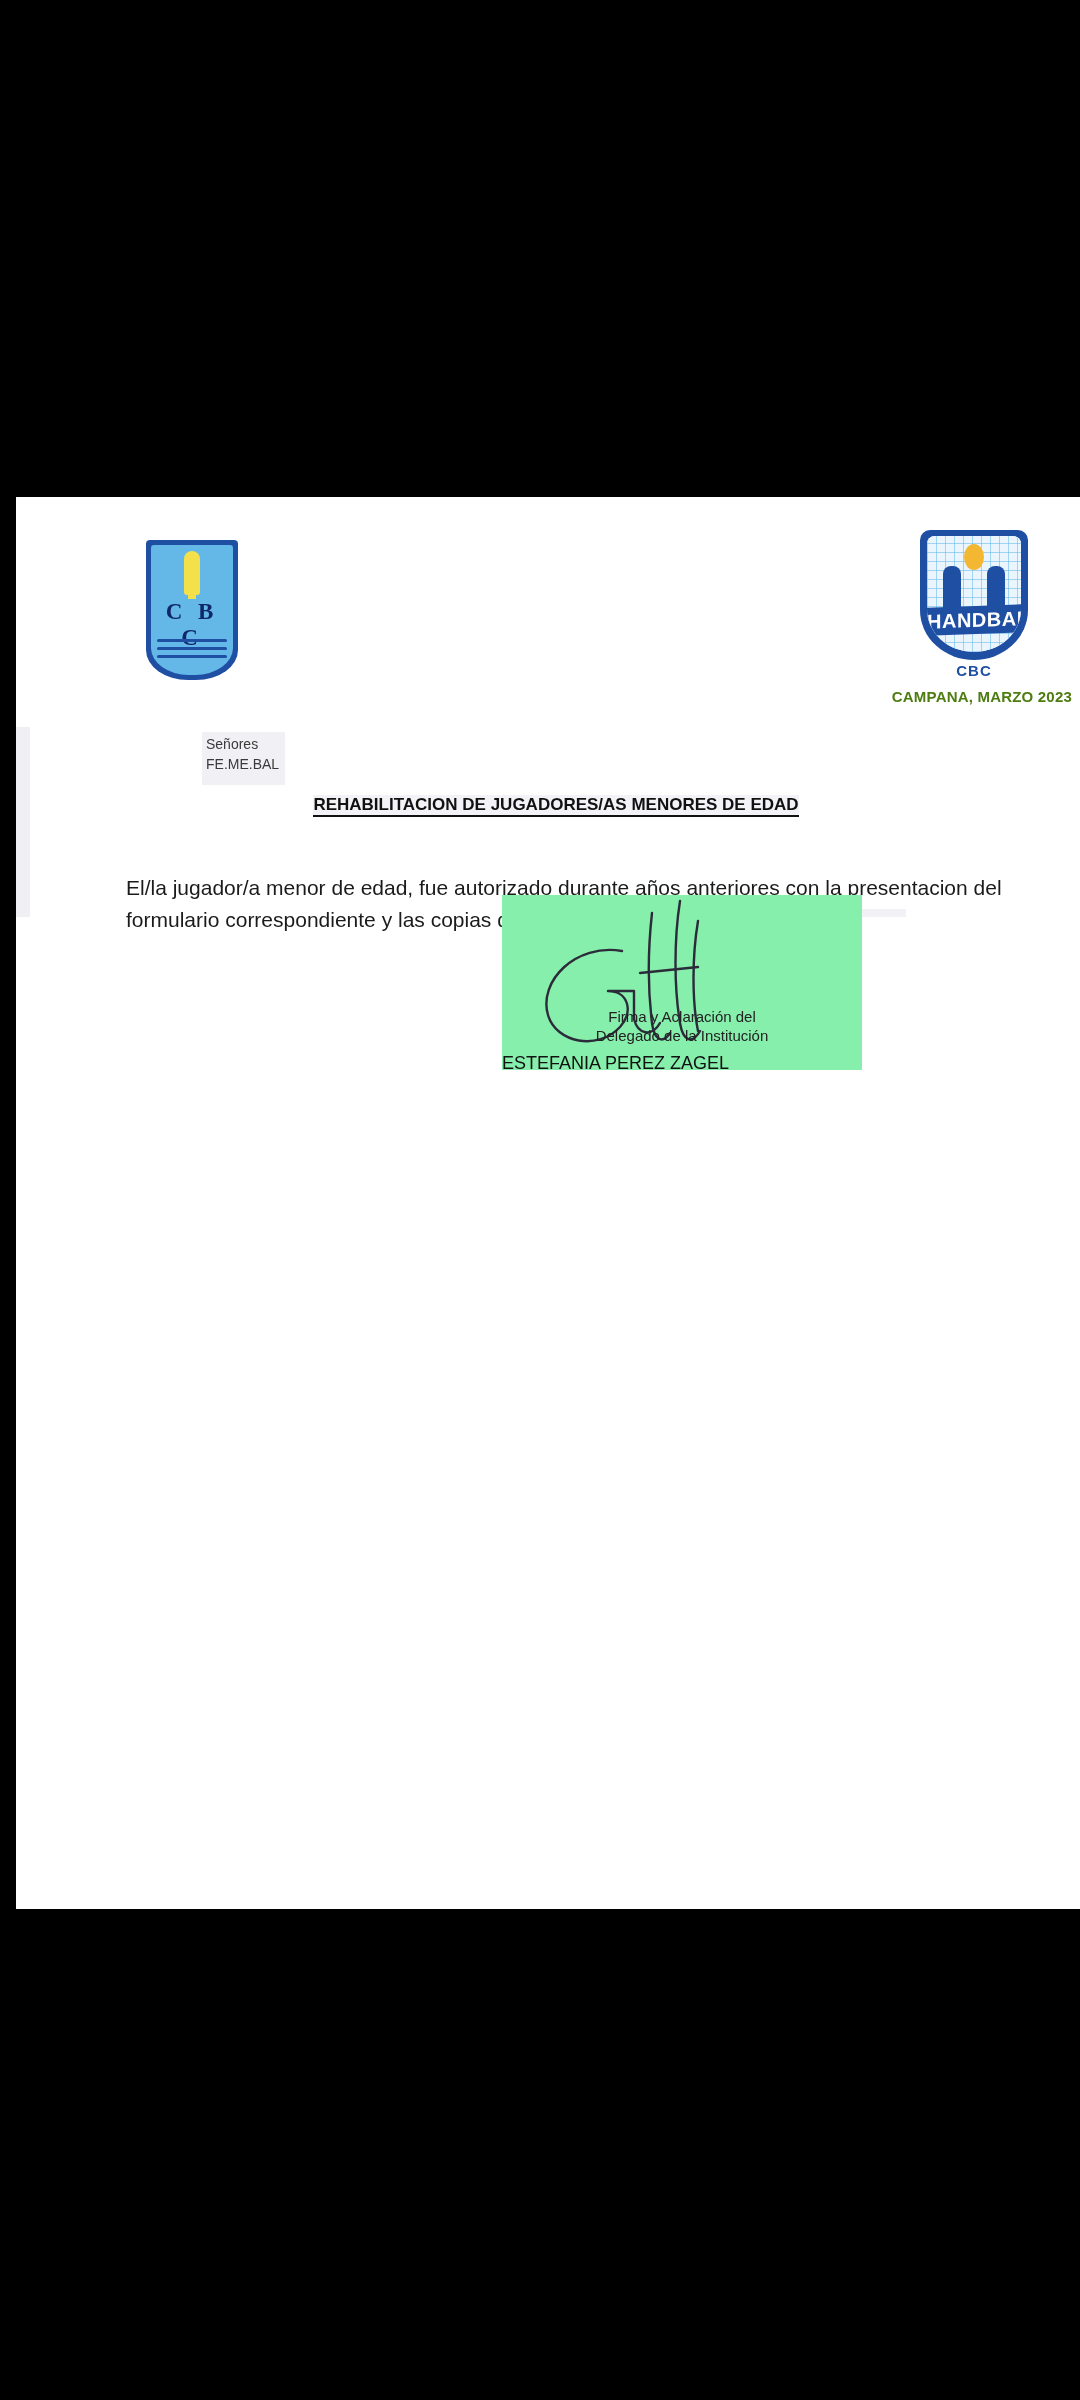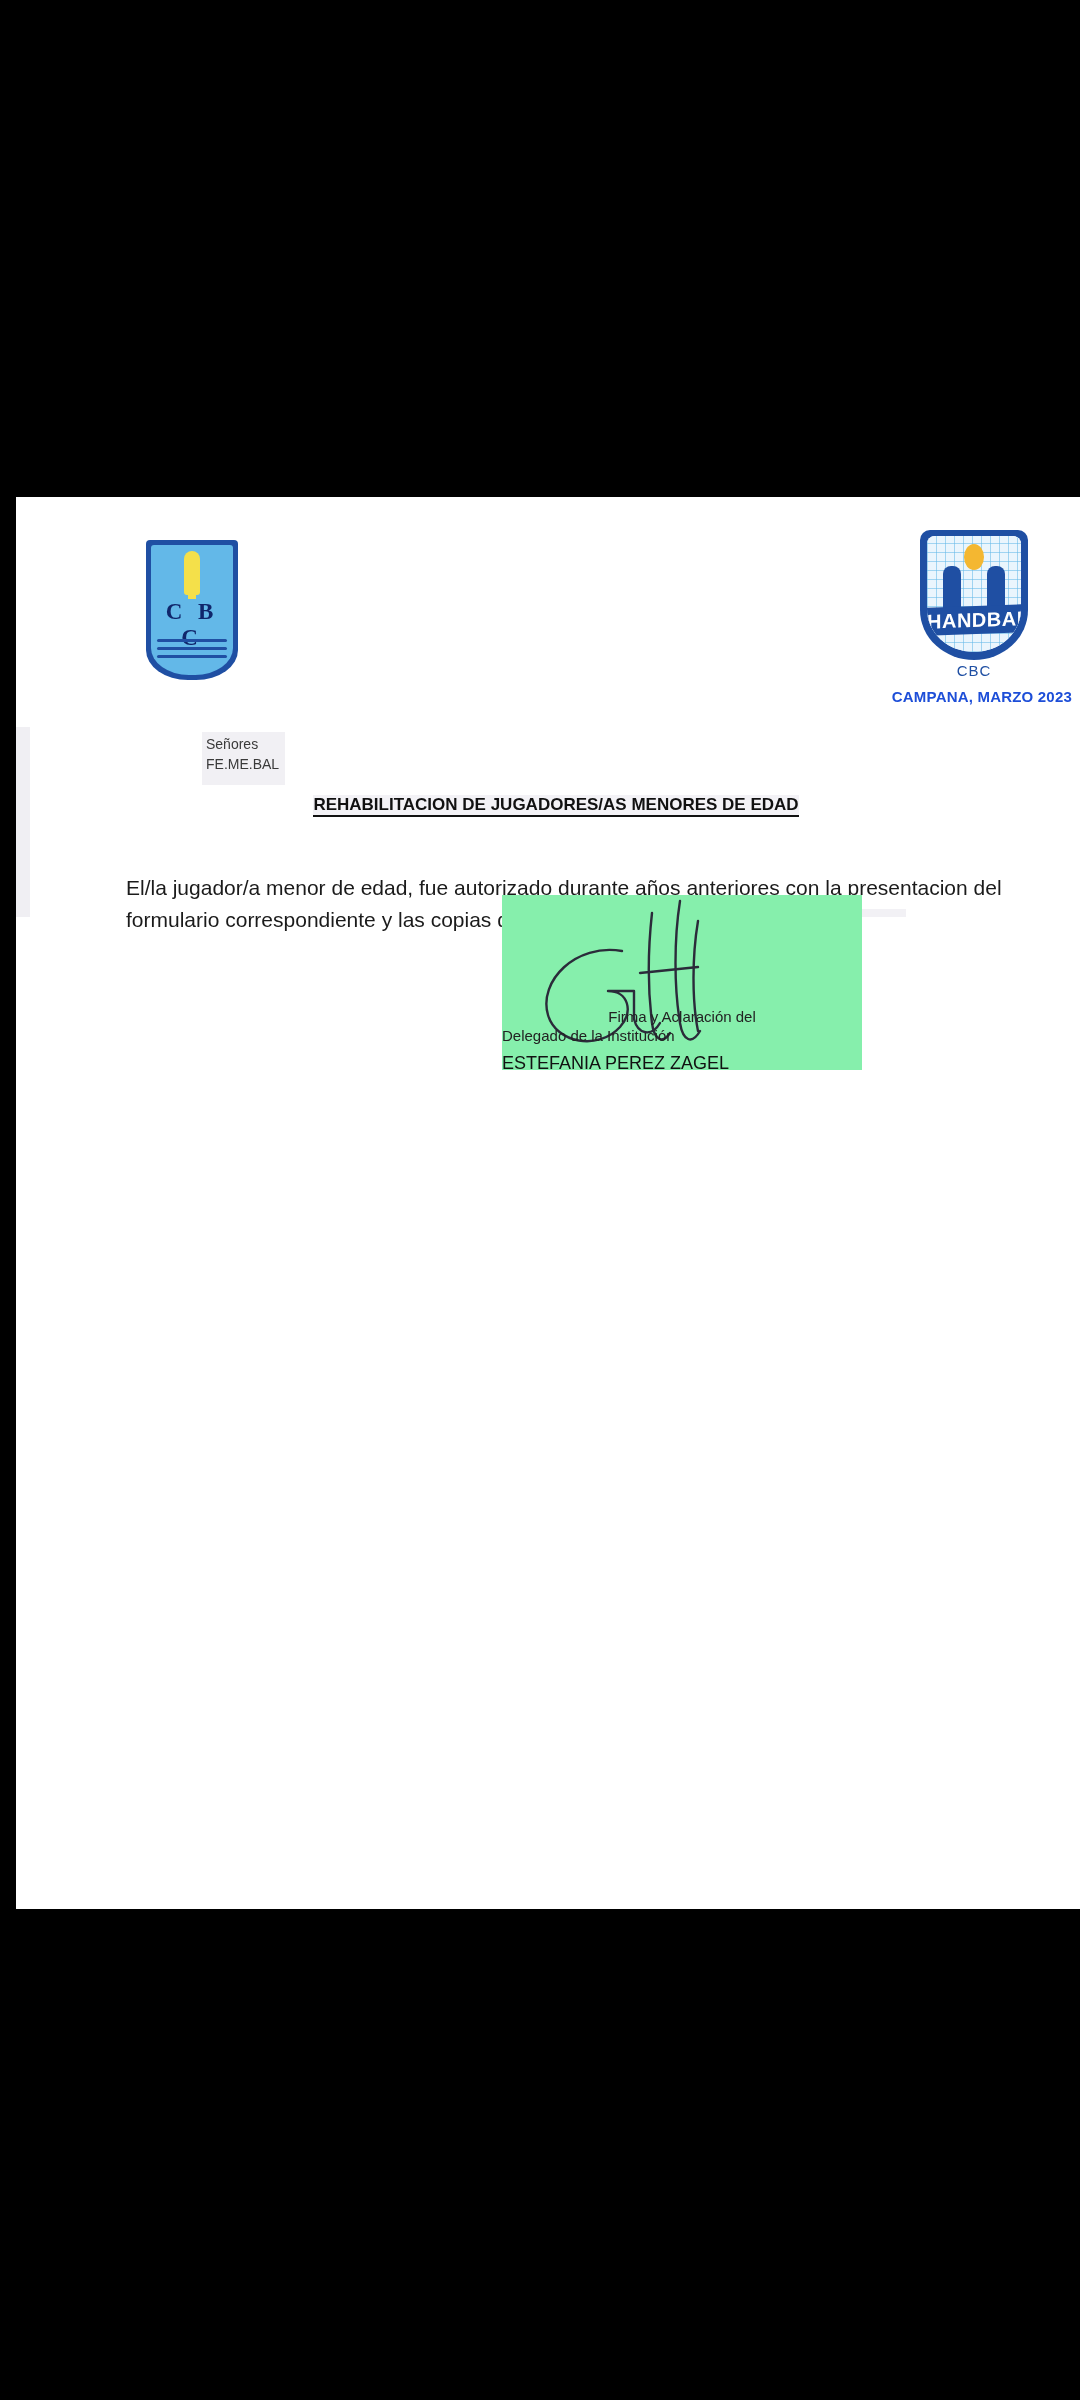--- a/index.html
+++ b/index.html
@@ -166,33 +166,33 @@
     font-family: "Liberation Sans", sans-serif;
     transform: skewY(-2deg);
   }
   .hb-sub {
     position: absolute;
     left: 0;
     right: 0;
     top: 132px;
     text-align: center;
     color: #1f4fa3;
-    font-weight: normal;
+    font-weight: bold;
     font-size: 15px;
     letter-spacing: 1px;
   }
 
   
   #date-line {
     position: absolute;
     right: 24px;
     top: 191px;
     font-size: 15px;
     font-weight: bold;
-    color: #1d4ed8;
+    color: #4d7c0f;
     letter-spacing: .2px;
   }
 
   #addressee {
     position: absolute;
     left: 186px;
     top: 235px;
     font-size: 14px;
     line-height: 20px;
     color: #3a3a3a;
@@ -250,20 +250,21 @@
     top: 113px;
     text-align: center;
     font-size: 15px;
     color: #222;
   }
   #sign-line2 {
     position: absolute;
     left: 0;
     right: 0;
     top: 132px;
+    text-align: center;
     font-size: 15px;
     color: #222;
   }
   #sign-name {
     position: absolute;
     left: 0;
     right: 0;
     top: 158px;
     text-align: left;
     font-size: 18px;

